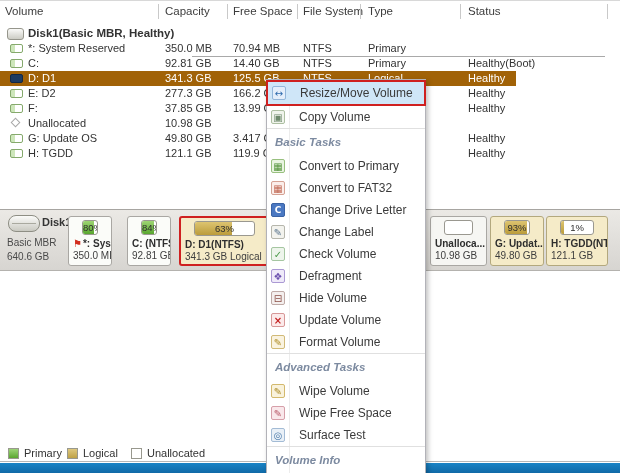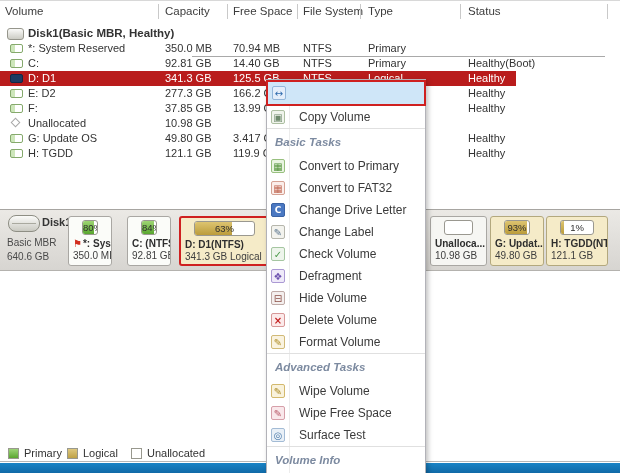--- a/index.html
+++ b/index.html
@@ -8,21 +8,21 @@
   
   .hdr{position:absolute;top:4px;font-size:11.5px;color:#3c3c3c;white-space:nowrap}
   .vsep{position:absolute;top:3px;height:15px;width:1px;background:#c9c9c9}
   .group-row{position:absolute;left:0;top:24px;width:620px;height:16px;font-size:11.5px;line-height:16px;font-weight:bold}
   .disk-mini-icon{position:absolute;left:7px;top:3px;width:15px;height:10px;border:1px solid #96968c;border-radius:3px;
        background:linear-gradient(#fafaf8,#ccccc4)}
   .group-label{position:absolute;left:28px;white-space:nowrap}
   .group-line{position:absolute;left:192px;top:31px;width:413px;height:1px;background:#a9a9a9}
   .trow{position:absolute;left:0;width:516px;height:15px;font-size:11px;line-height:15px}
   .trow span{position:absolute;white-space:nowrap}
-  .trow.sel{background:#b91c1c;color:#fff}
+  .trow.sel{background:#a16207;color:#fff}
   .c-vol{left:28px}.c-cap{left:165px}.c-free{left:233px}.c-fs{left:303px}.c-type{left:368px}.c-status{left:468px}
   .ric{position:absolute;left:10px;top:3px;width:13px;height:9px;border:1px solid #85a96c;border-radius:2px;
        background:linear-gradient(90deg,#cde6ba 38%,#fff 38%);box-sizing:border-box}
   .sel .ric{background:#1d3b61;border-color:#122844}
   .ric.diamond{width:7px;height:7px;border:1px solid #a8a8a8;background:#fff;transform:rotate(45deg);left:12px;top:3px;border-radius:0}
   
   .diskpanel{position:absolute;left:0;top:208px;width:620px;height:62px;
        background:linear-gradient(#ebe9e5,#d7d5d1);border-top:1px solid #a7a5a1;border-bottom:1px solid #b4b2ae;box-sizing:border-box}
   .disk-big-icon{position:absolute;left:8px;top:5px;width:30px;height:15px;border:1px solid #8e8e84;border-radius:8px;
        background:linear-gradient(#fbfbf9,#c9c9c1)}
@@ -230,20 +230,21 @@
   <span class="lsq unalloc"></span><span>Unallocated</span>
 </div>
 <div class="legline"></div>
 <div class="statusbar"></div>
 
 <div class="menu">
   <div class="icoline"></div>
 
   <div class="mi hl">
     <span class="mic i-resize">↔</span>
+    <span class="mil">Resize/Move Volume</span>
   </div>
   <div class="mi">
     <span class="mic i-copy">▣</span>
     <span class="mil">Copy Volume</span>
   </div>
   <div class="mh">
     <span class="mhl">Basic Tasks</span>
   </div>
   <div class="mi">
     <span class="mic i-convp">▦</span>
@@ -268,21 +269,21 @@
   <div class="mi">
     <span class="mic i-defrag">❖</span>
     <span class="mil">Defragment</span>
   </div>
   <div class="mi">
     <span class="mic i-hide">⊟</span>
     <span class="mil">Hide Volume</span>
   </div>
   <div class="mi">
     <span class="mic i-del">×</span>
-    <span class="mil">Delete Volume</span>
+    <span class="mil">Update Volume</span>
   </div>
   <div class="mi">
     <span class="mic i-fmt">✎</span>
     <span class="mil">Format Volume</span>
   </div>
   <div class="mh">
     <span class="mhl">Advanced Tasks</span>
   </div>
   <div class="mi">
     <span class="mic i-wipe">✎</span>

